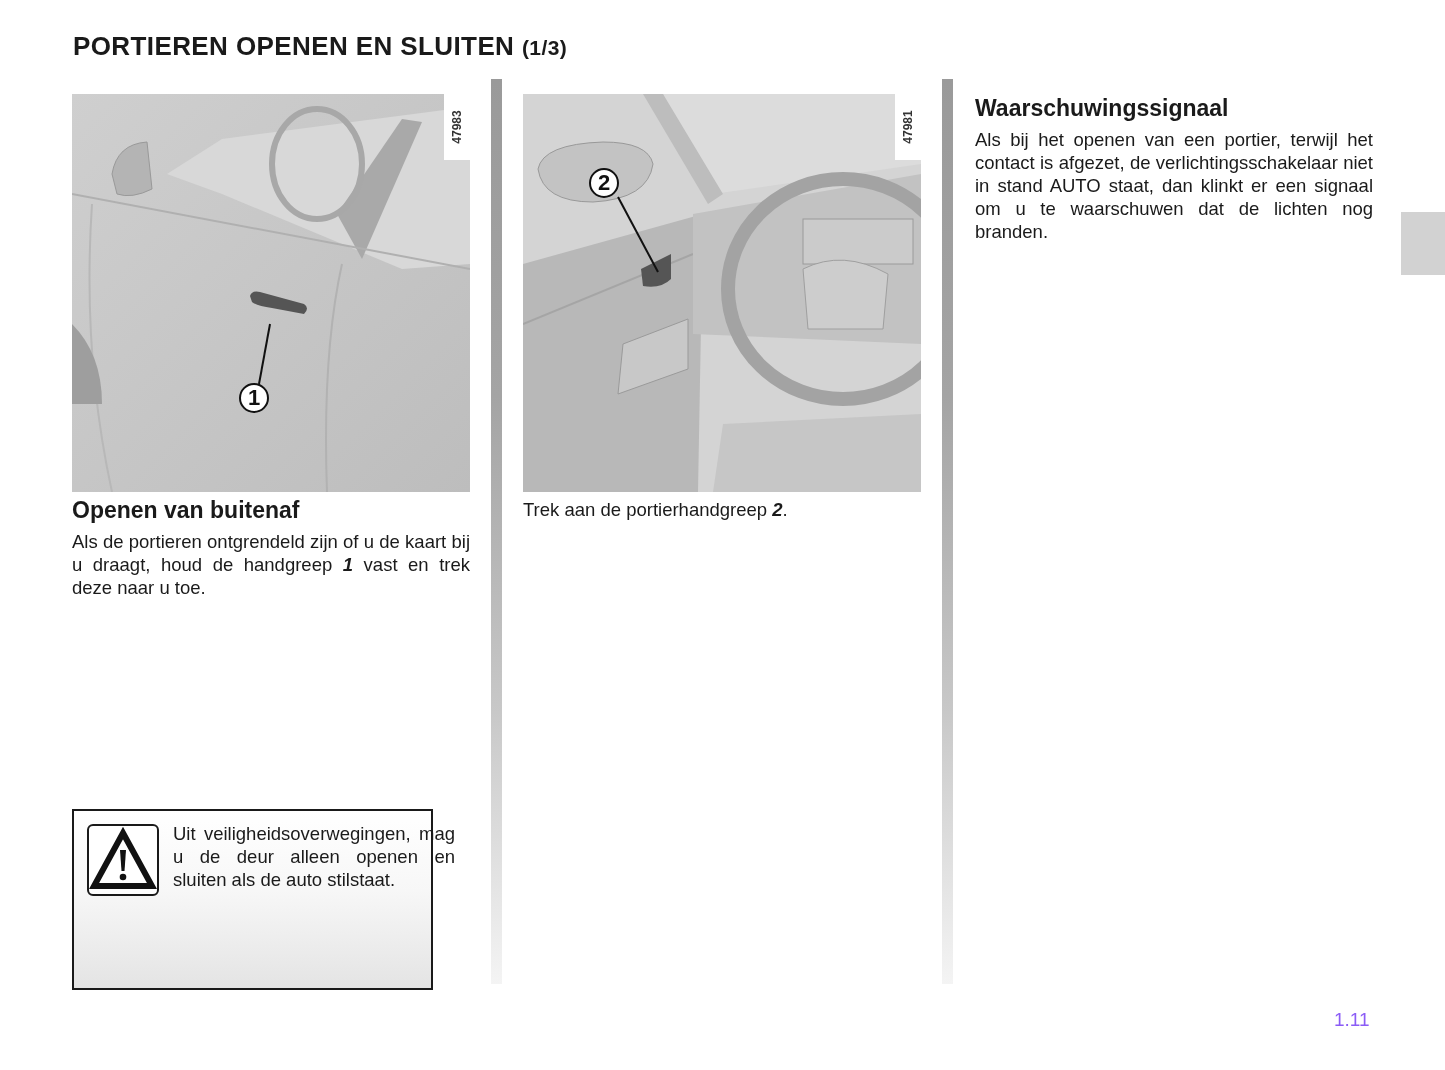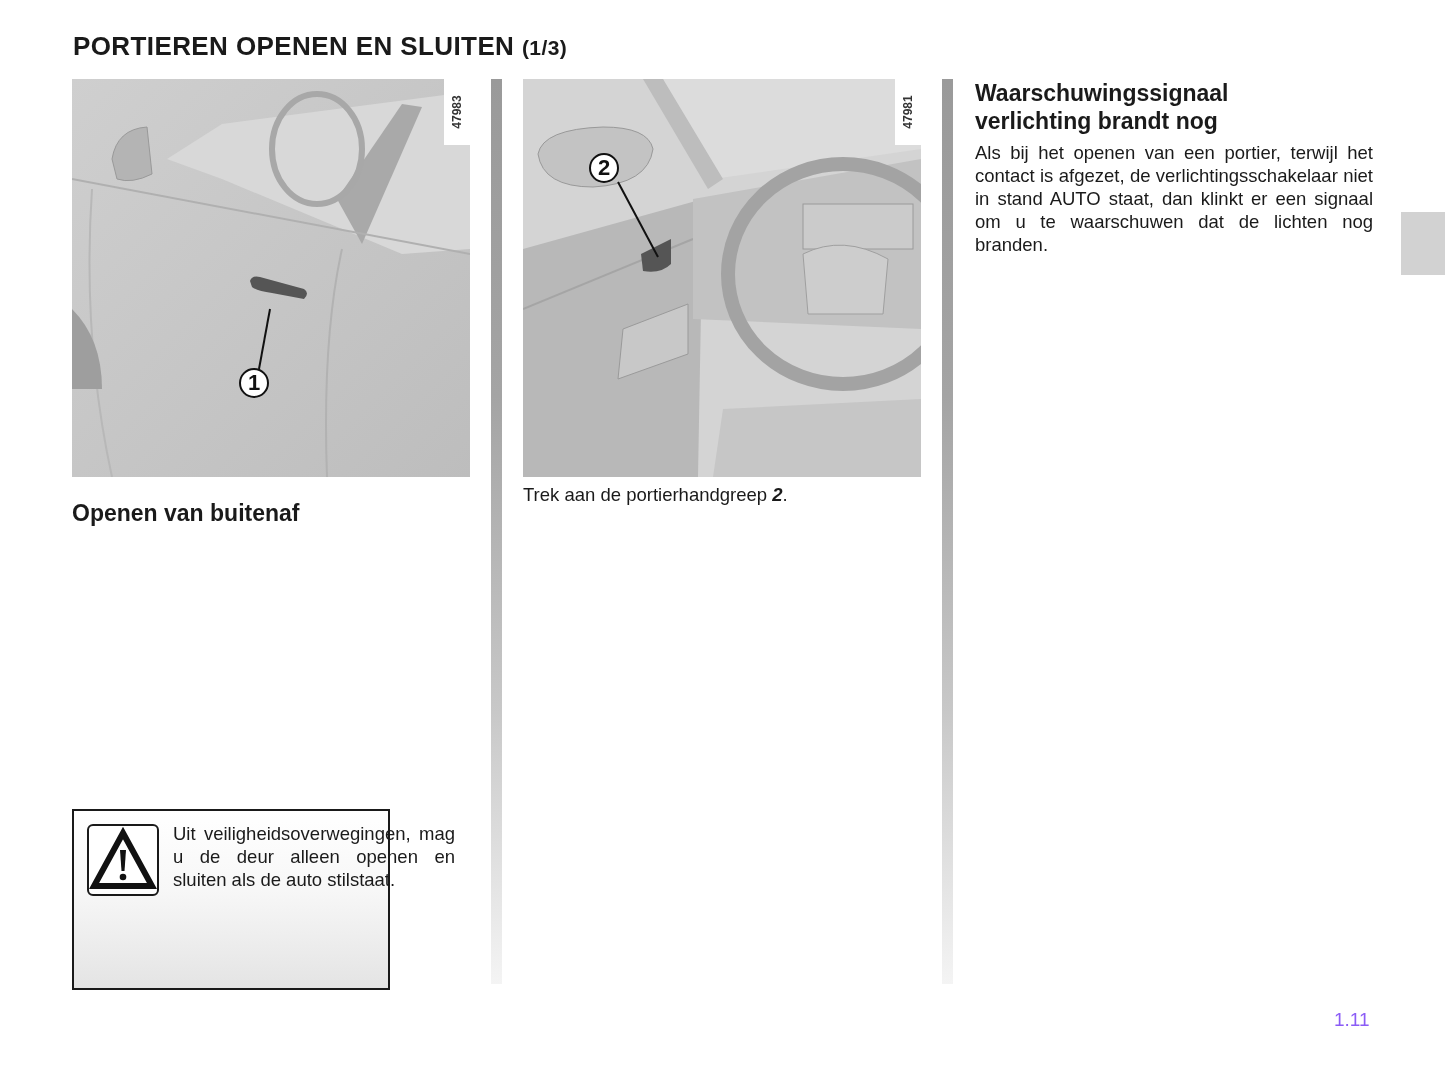--- a/index.html
+++ b/index.html
@@ -23,21 +23,21 @@
       font-weight: bold;
       letter-spacing: 0.4px;
       color: #1a1a1a;
       white-space: nowrap;
     }
     .page-title .sub {
       font-size: 21px;
     }
     .col {
       position: absolute;
-      top: 79px;
+      top: 94px;
     }
     .col1 { left: 72px; width: 398px; }
     .col2 { left: 523px; width: 398px; }
     .col3 { left: 975px; width: 398px; }
 
     .divider {
       position: absolute;
       top: 79px;
       width: 11px;
       height: 905px;
@@ -88,37 +88,37 @@
       box-sizing: border-box;
     }
 
     .section-heading {
       font-size: 23px;
       font-weight: bold;
       color: #1a1a1a;
       margin: 0;
       line-height: 28px;
     }
-    .col1 .section-heading, .col2 .section-heading { margin-top: 22px; }
+    .col1 .section-heading, .col2 .section-heading { margin-top: 4px; }
     .body-text {
       font-size: 18.5px;
       line-height: 23px;
       color: #1a1a1a;
       margin: 6px 0 0 0;
       text-align: justify;
     }
     .body-text b { font-style: italic; }
 
     .col3 .section-heading { margin-top: 0; }
 
     .warning-box {
       position: absolute;
       left: 72px;
       top: 809px;
-      width: 318px;
+      width: 361px;
       height: 181px;
       box-sizing: border-box;
       border: 2px solid #1a1a1a;
       background: linear-gradient(to bottom, #ffffff 0%, #f7f7f7 45%, #e4e4e4 100%);
     }
     .warning-icon {
       position: absolute;
       left: 13px;
       top: 13px;
       width: 72px;
@@ -194,20 +194,21 @@
       <path d="M178 202 Q180 196 188 198 L232 210 Q238 214 232 220 L200 214 Q185 212 180 208 Z" fill="#555"></path>
 
       <line x1="198" y1="230" x2="187" y2="290" stroke="#111" stroke-width="2"></line>
     </svg>
     <div class="callout" style="left:167px; top:289px;">1</div>
     <div class="ref-number">
       <span>47983</span>
     </div>
   </div>
   <h2 class="section-heading">Openen van buitenaf</h2>
+  <p class="body-text"><span>Als de portieren ontgrendeld zijn of u de kaart bij u draagt, houd de handgreep </span><b>1</b><span> vast en trek deze naar u toe.</span></p>
 </div>
 
 <div class="warning-box">
   <div class="warning-icon">
     <svg width="68" height="68" viewBox="0 0 68 68">
       <path d="M34 7 L63 60 L5 60 Z" fill="none" stroke="#111" stroke-width="6" stroke-linejoin="miter"></path>
       <path d="M31 24 L37 24 L35.5 45 L32.5 45 Z" fill="#111"></path>
       <circle cx="34" cy="51" r="3.3" fill="#111"></circle>
     </svg>
   </div>
@@ -247,20 +248,19 @@
     <div class="ref-number">
       <span>47981</span>
     </div>
   </div>
   <p class="body-text"><span>Trek aan de portierhandgreep </span><b>2</b><span>.</span></p>
 </div>
 
 <div class="col col3">
   <h2 class="section-heading">
     <span>Waarschuwingssignaal</span><br>
-    <span>verlichting brandt nog</span>
   </h2>
   <p class="body-text">Als bij het openen van een portier, terwijl het contact is afgezet, de verlichtingsschakelaar niet in stand AUTO staat, dan klinkt er een signaal om u te waarschuwen dat de lichten nog branden.</p>
 </div>
 
 <div class="side-tab"></div>
 
 <div class="page-number">1.11</div>
 
 </body></html>

